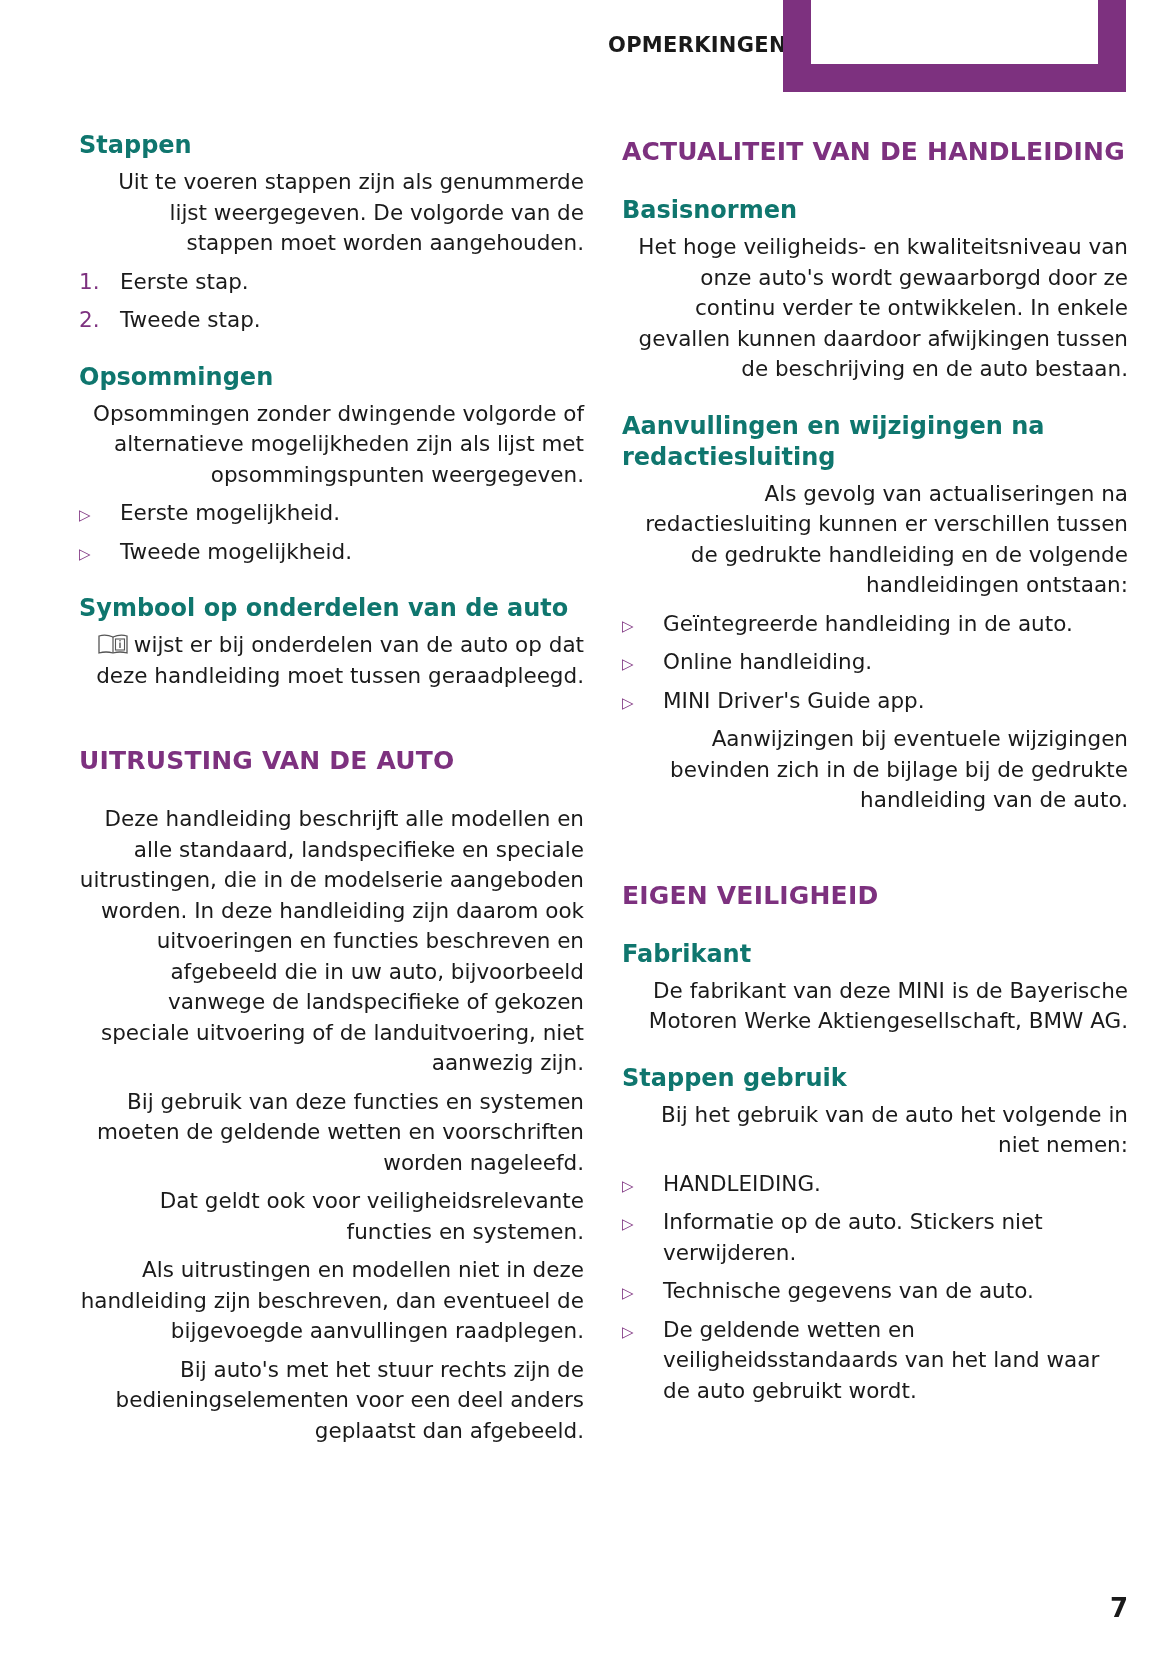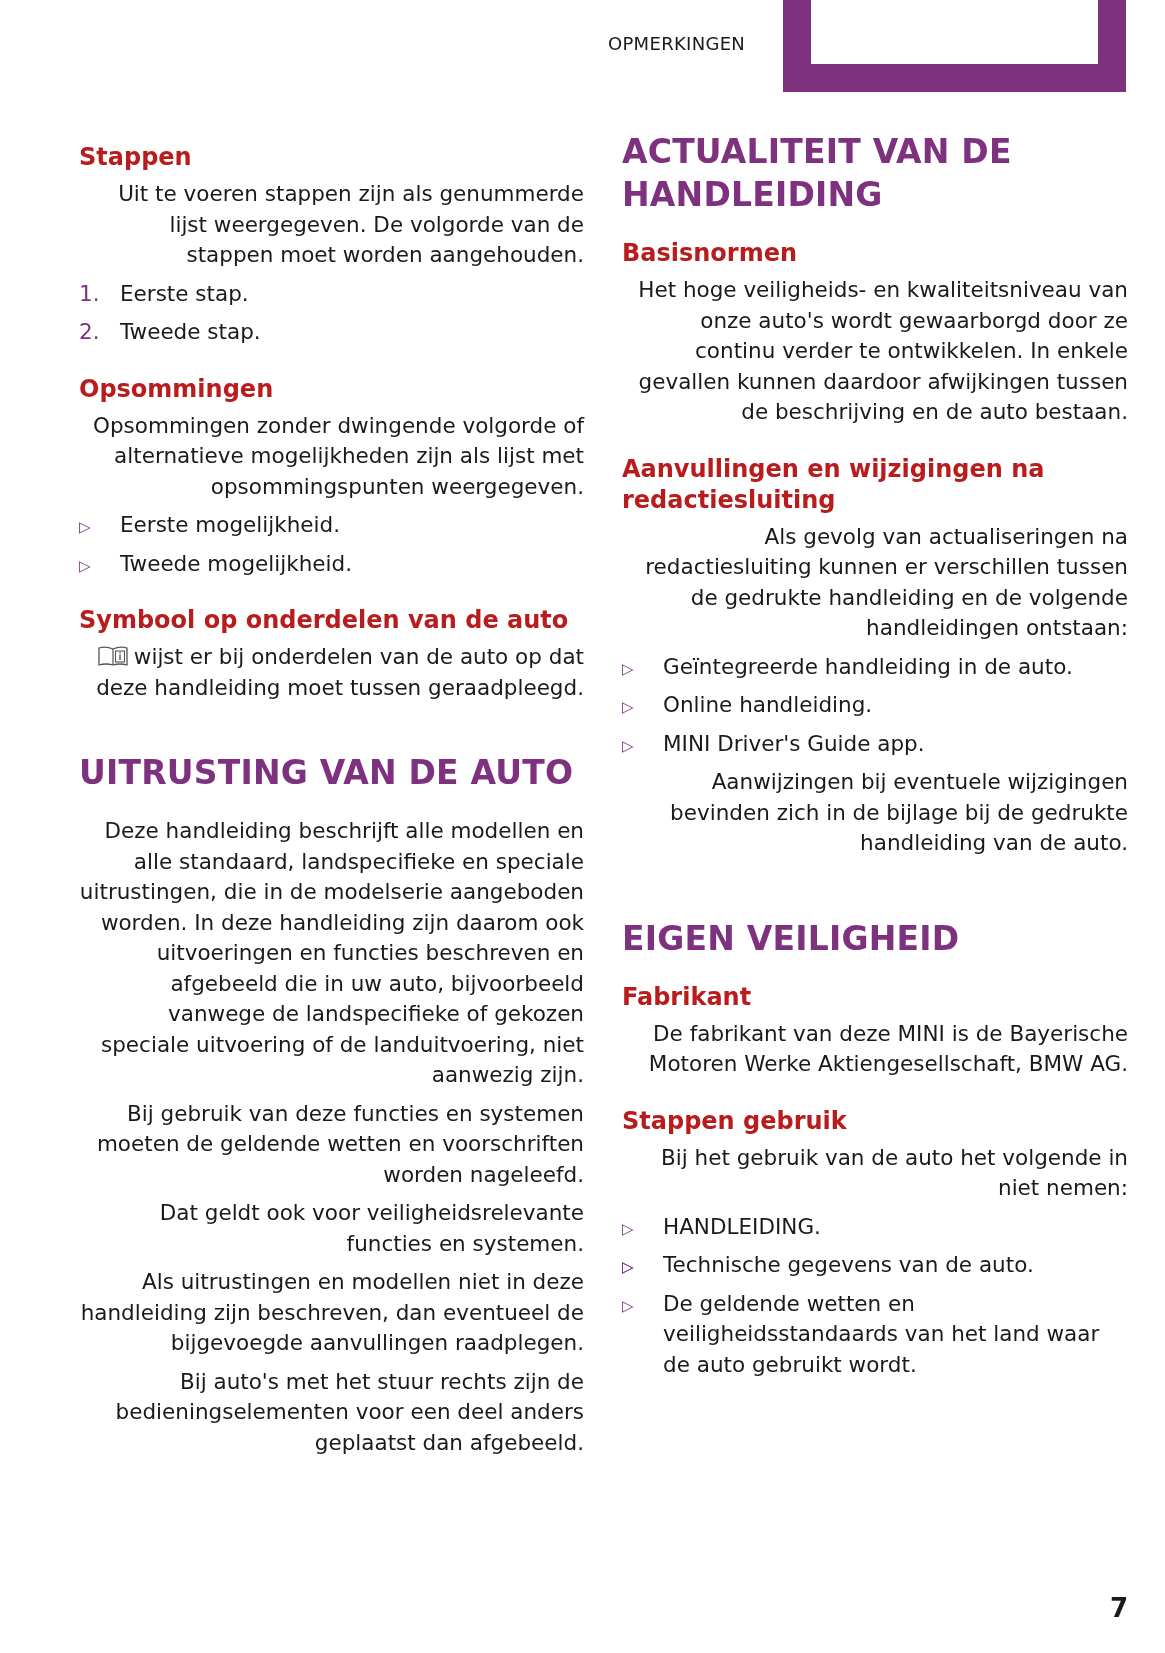--- a/index.html
+++ b/index.html
@@ -1,26 +1,26 @@
 <!DOCTYPE html>
 <html><head>
 <meta charset="utf-8">
 <style>
   html, body { margin:0; padding:0; background:#ffffff; }
   body { width:1165px; height:1653px; position:relative; overflow:hidden;
          font-family:"DejaVu Sans", sans-serif; color:#1a1a1a; }
-  .header-label { position:absolute; left:608px; top:33px; font-size:18px; font-weight:normal;
+  .header-label { position:absolute; left:608px; top:33px; font-size:21px; font-weight:bold;
                   letter-spacing:0.3px; color:#1a1a1a; }
   .header-tab { position:absolute; left:783px; top:0; width:343px; height:92px; box-sizing:border-box;
                 border:28px solid #7d317f; border-top:none; background:#fff; }
   .col { position:absolute; top:130px; width:505px; }
   .col-left { left:79px; }
   .col-right { left:622px; width:506px; }
-  h2.sub { font-size:24px; font-weight:bold; color:#b91c1c; margin:12px 0 6px 0; line-height:31px; }
-  h1.main { font-size:33px; font-weight:bold; color:#7d317f; margin:0 0 22px 0; line-height:43px;
+  h2.sub { font-size:24px; font-weight:bold; color:#0f766e; margin:0 0 6px 0; line-height:31px; }
+  h1.main { font-size:25px; font-weight:bold; color:#7d317f; margin:0 0 22px 0; line-height:43px;
             letter-spacing:0.2px; }
   p { font-size:21.5px; line-height:30.5px; margin:0 0 8px 0;text-align:right; }
   .list { list-style:none; margin:0 0 8px 0; padding:0; }
   .list li { position:relative; padding-left:41px; font-size:21.5px; line-height:30.5px; margin-bottom:8px; }
   .list .marker { position:absolute; left:0; top:0; color:#7d317f; }
   .list .tri { font-size:15px; top:2px; }
   .sec { margin-bottom:26px; }
   .icon-book { display:inline-block; width:30px; height:20px; vertical-align:-2px; margin-right:6px; }
   .page-number { position:absolute; left:1110px; top:1593px; font-size:26px; font-weight:bold; color:#1a1a1a; }
 </style>
@@ -98,20 +98,20 @@
   <div class="sec">
     <h2 class="sub">Fabrikant</h2>
     <p>De fabrikant van deze MINI is de Bayerische Motoren Werke Aktiengesellschaft, BMW AG.</p>
   </div>
 
   <div>
     <h2 class="sub">Stappen gebruik</h2>
     <p>Bij het gebruik van de auto het volgende in niet nemen:</p>
     <ul class="list">
       <li><span class="marker tri">▷</span><span>HANDLEIDING.</span></li>
-      <li><span class="marker tri">▷</span></li>
+      <li><span class="marker tri">▷</span><span>Informatie op de auto. Stickers niet verwijderen.</span></li>
       <li><span class="marker tri">▷</span><span>Technische gegevens van de auto.</span></li>
       <li><span class="marker tri">▷</span><span>De geldende wetten en veiligheidsstandaards van het land waar de auto gebruikt wordt.</span></li>
     </ul>
   </div>
 </div>
 
 <div class="page-number">7</div>
 
 </body></html>

